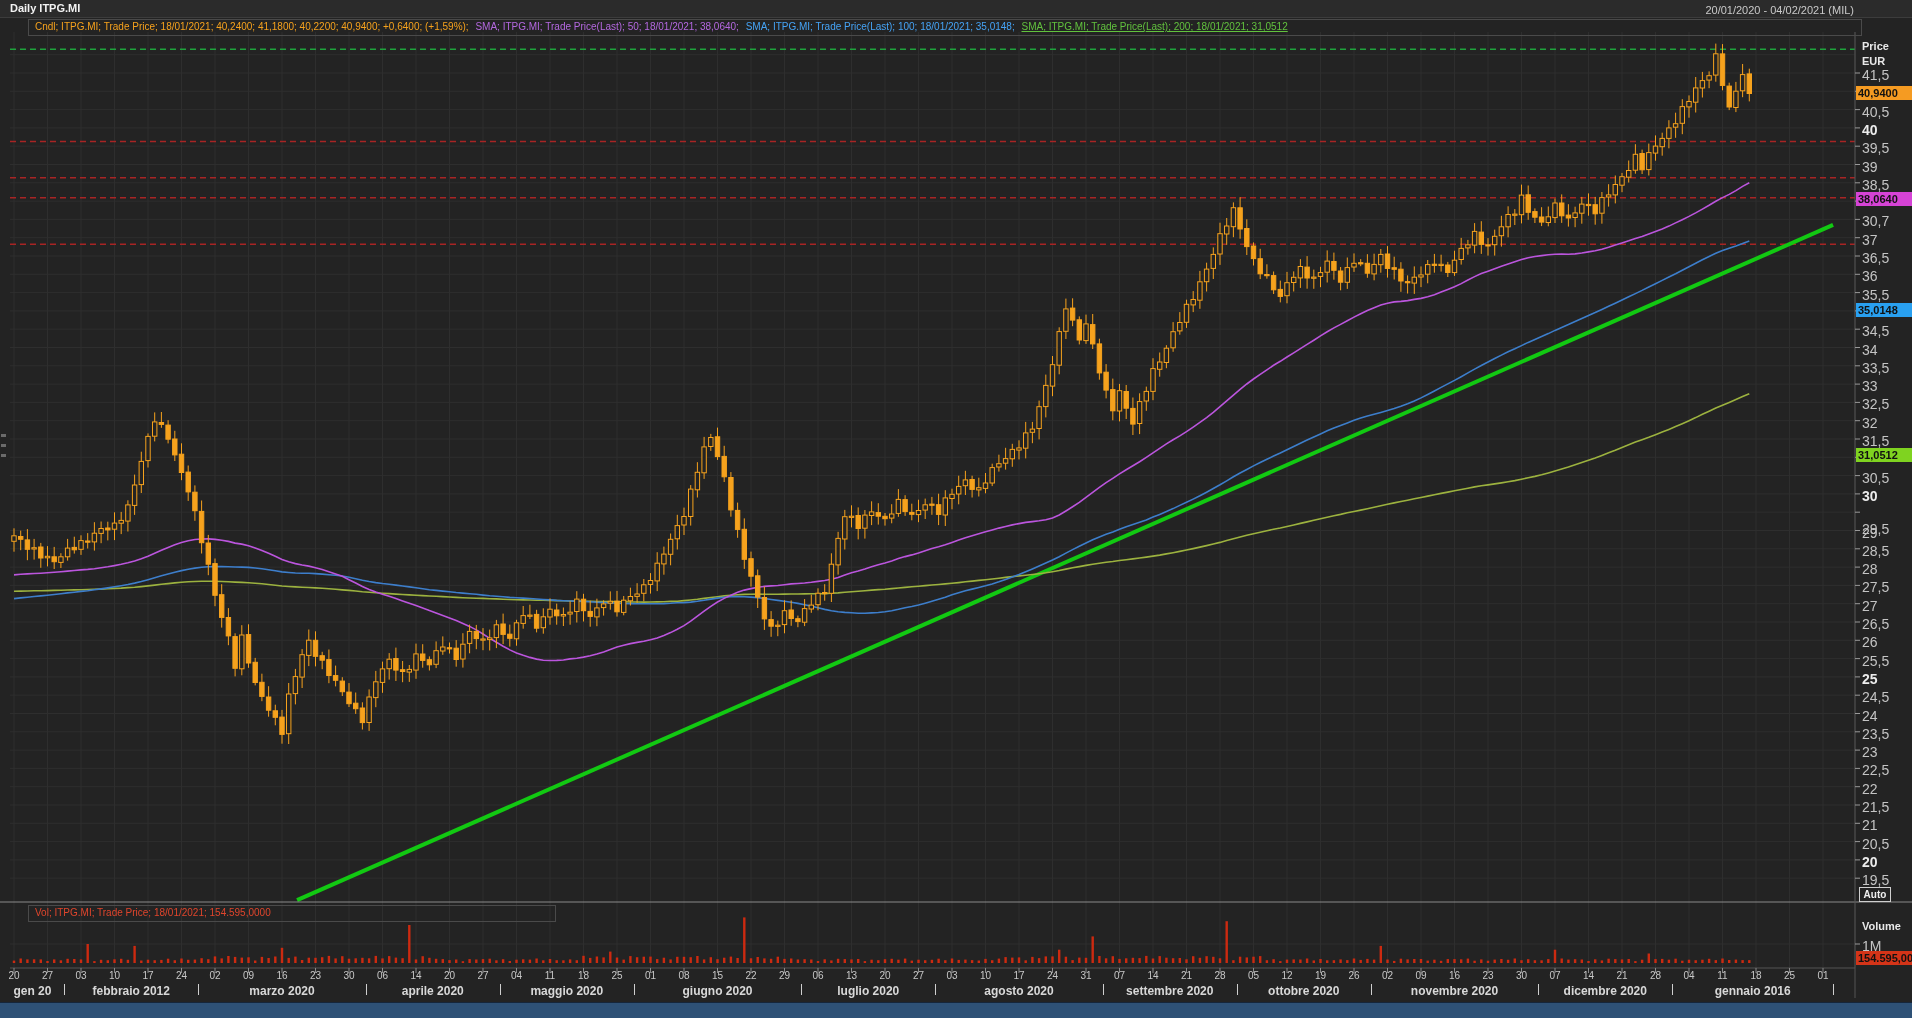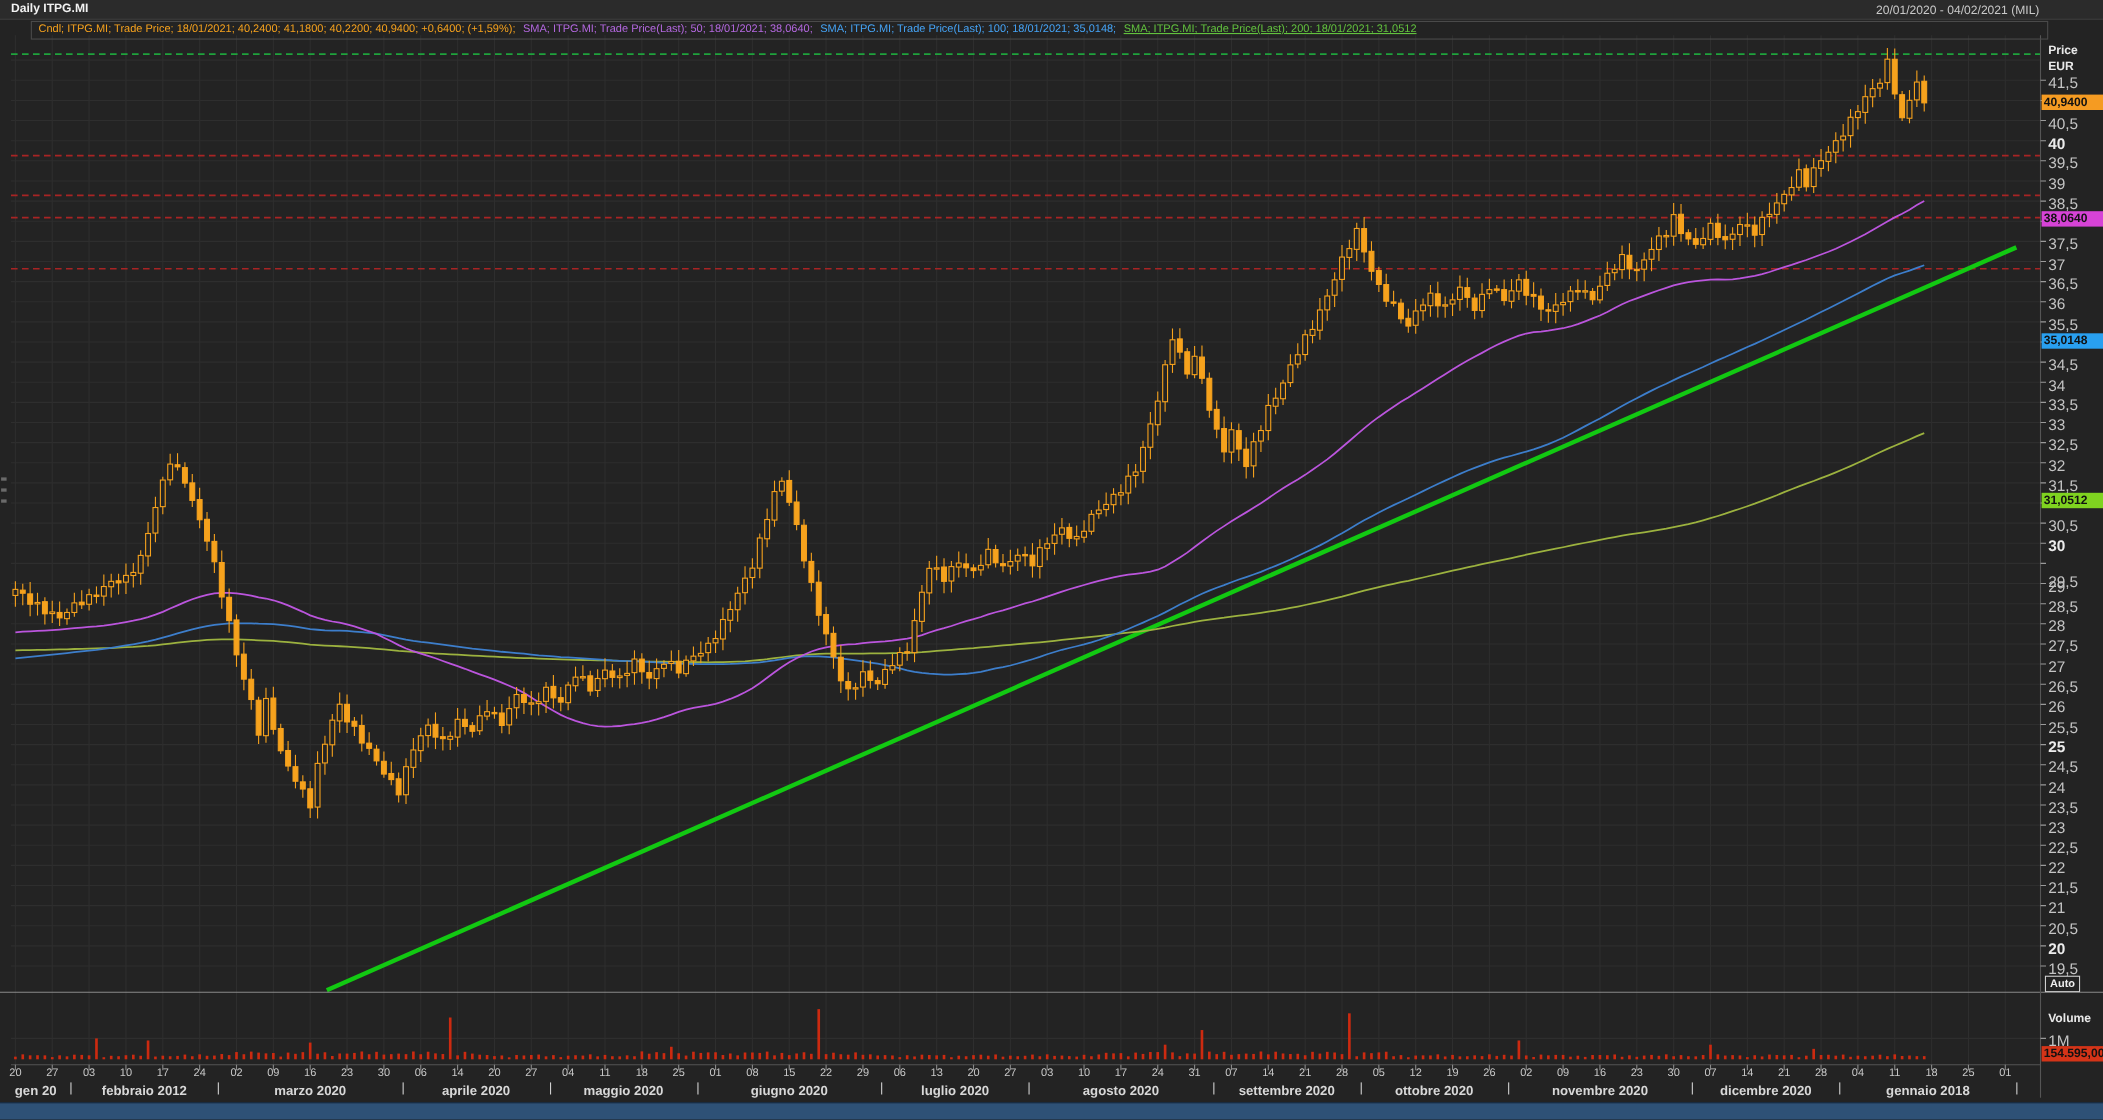--- a/index.html
+++ b/index.html
@@ -1041,39 +1041,42 @@
       <line x1="1823" y1="968" x2="1823" y2="973" stroke="#8a8a8a" stroke-width="1"></line>
     </svg>
 
   <div class="legend-box">
     <span class="lg-cndl">Cndl; ITPG.MI; Trade Price;  18/01/2021; 40,2400; 41,1800; 40,2200; 40,9400; +0,6400; (+1,59%);</span>
     <span class="lg-s50">SMA; ITPG.MI; Trade Price(Last);  50;  18/01/2021; 38,0640;</span>
     <span class="lg-s100">SMA; ITPG.MI; Trade Price(Last);  100;  18/01/2021; 35,0148;</span>
     <span class="lg-s200">SMA; ITPG.MI; Trade Price(Last);  200;  18/01/2021; 31,0512</span>
   </div>
 
+  <div class="vol-legend-box">
+    <span>Vol; ITPG.MI; Trade Price;  18/01/2021; 154.595,0000</span>
+  </div>
 
   <div id="price-axis">
     <div class="axis-head" style="top:40px">Price</div>
     <div class="axis-head" style="top:55px">EUR</div>
     <div class="badge" id="badge-last" style="top: 86.496px; background: rgb(245, 155, 34);">40,9400</div>
     <div class="badge" id="badge-s50" style="top: 191.758px; background: rgb(214, 67, 214);">38,0640</div>
     <div class="badge" id="badge-s100" style="top: 303.358px; background: rgb(41, 160, 240);">35,0148</div>
     <div class="badge" id="badge-s200" style="top: 448.426px; background: rgb(127, 211, 32);">31,0512</div>
     <div class="auto-btn">Auto</div>
     <div class="axis-head" style="top:920px">Volume</div>
     <div class="pa-label" style="top:938px">1M</div>
     <div class="badge" id="badge-vol" style="top: 951px; background: rgb(212, 52, 24);">154.595,00</div>
   <div class="pa-label" style="top: 67px;">41,5</div>
       <div class="pa-label" style="top: 103.6px;">40,5</div>
       <div class="pa-label pa-bold" style="top: 121.9px;">40</div>
       <div class="pa-label" style="top: 140.2px;">39,5</div>
       <div class="pa-label" style="top: 158.5px;">39</div>
       <div class="pa-label" style="top: 176.8px;">38,5</div>
-      <div class="pa-label" style="top: 213.4px;">37,5</div>
+      <div class="pa-label" style="top: 213.4px;">30,7</div>
       <div class="pa-label" style="top: 231.7px;">37</div>
       <div class="pa-label" style="top: 250px;">36,5</div>
       <div class="pa-label" style="top: 268.3px;">36</div>
       <div class="pa-label" style="top: 286.6px;">35,5</div>
       <div class="pa-label" style="top: 323.2px;">34,5</div>
       <div class="pa-label" style="top: 341.5px;">34</div>
       <div class="pa-label" style="top: 359.8px;">33,5</div>
       <div class="pa-label" style="top: 378.1px;">33</div>
       <div class="pa-label" style="top: 396.4px;">32,5</div>
       <div class="pa-label" style="top: 414.7px;">32</div>
@@ -1176,21 +1179,21 @@
       <div class="mon-lab" style="left: 1019px;">agosto 2020</div>
       <div class="mon-pipe" style="left: 1102.75px;"></div>
       <div class="mon-lab" style="left: 1169.75px;">settembre 2020</div>
       <div class="mon-pipe" style="left: 1236.75px;"></div>
       <div class="mon-lab" style="left: 1303.75px;">ottobre 2020</div>
       <div class="mon-pipe" style="left: 1370.75px;"></div>
       <div class="mon-lab" style="left: 1454.5px;">novembre 2020</div>
       <div class="mon-pipe" style="left: 1538.25px;"></div>
       <div class="mon-lab" style="left: 1605.25px;">dicembre 2020</div>
       <div class="mon-pipe" style="left: 1672.25px;"></div>
-      <div class="mon-lab" style="left: 1752.65px;">gennaio 2018</div>
+      <div class="mon-lab" style="left: 1752.65px;">gennaio 2016</div>
       <div class="mon-pipe" style="left: 1833.05px;"></div>
     </div>
 
   <div class="bottom-strip"></div>
   <div class="resize-dash" style="top:434px"></div>
   <div class="resize-dash" style="top:444px"></div>
   <div class="resize-dash" style="top:454px"></div>
 </div>
 
 </body></html>

